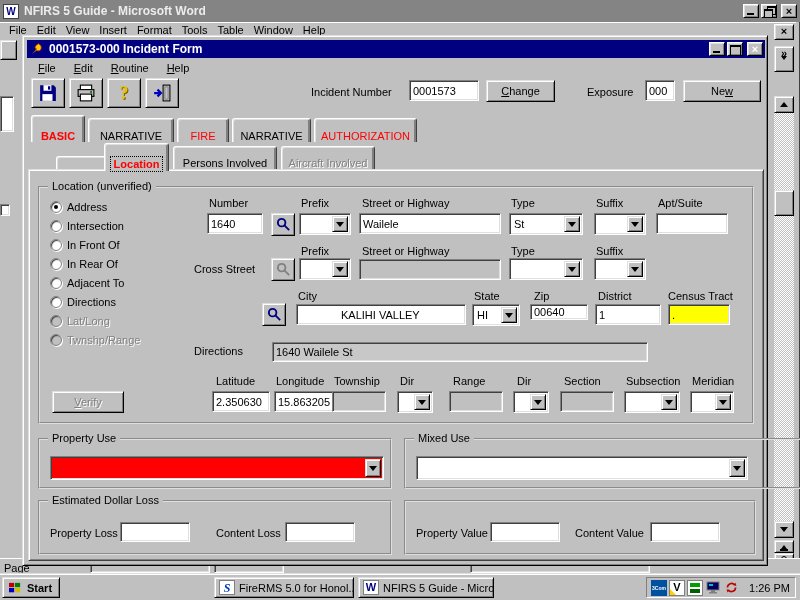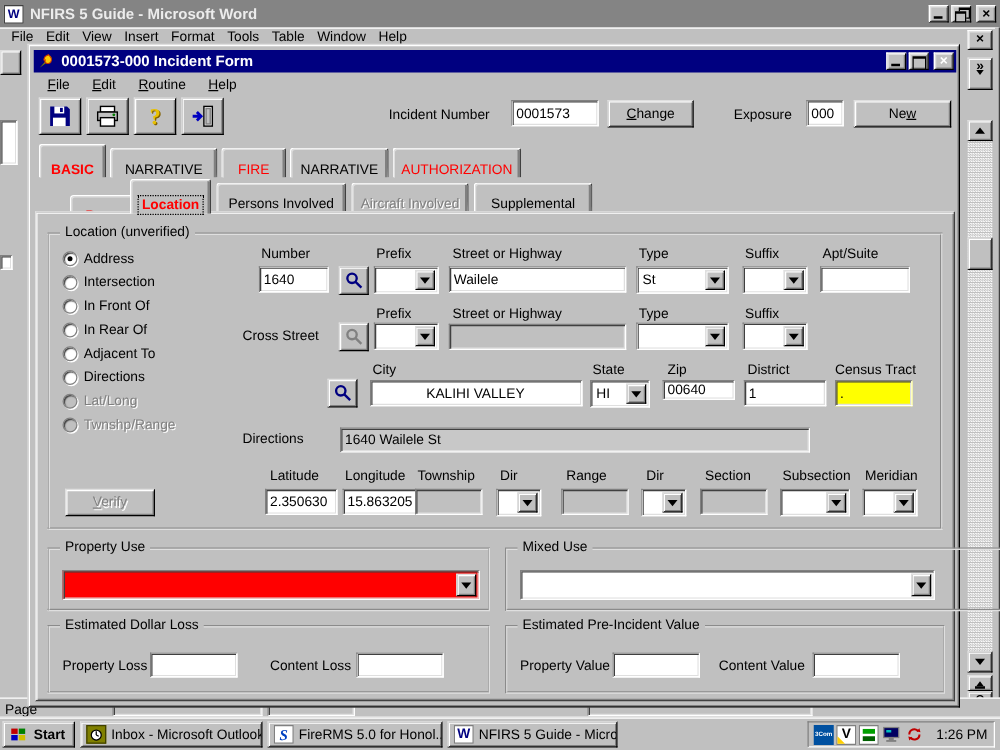--- a/index.html
+++ b/index.html
@@ -187,23 +187,20 @@
     </div>
   <div class="tab" style="left:81px;top:107px;width:65px;height:28px;z-index:3;font-weight:bold;color:#ff0000;">
       <span style="outline:1px dotted #000;padding:1px 3px;">Location</span>
     </div>
   <div class="tab" style="left:150px;top:110px;width:104px;height:23px;">
       <span>Persons Involved</span>
     </div>
   <div class="tab graytxt" style="left:258px;top:110px;width:94px;height:23px;">
       <span>Aircraft Involved</span>
     </div>
-  <div class="tab" style="left:356px;top:110px;width:95px;height:23px;">
-      <span>Supplemental</span>
-    </div>
 
   <div class="panel" style="left:5px;top:133px;width:736px;height:392px;z-index:1;">
 
     <div class="grp" style="left:9px;top:16px;width:716px;height:238px;">
       <span class="leg">Location (unverified)</span>
 
       <span class="radio sel" style="left:10px;top:13px;"></span>
       <span class="lbl" style="left:27px;top:13px;">Address</span>
       <span class="radio" style="left:10px;top:32px;"></span>
       <span class="lbl" style="left:27px;top:32px;">Intersection</span>
@@ -362,21 +359,20 @@
 
     <div class="grp" style="left:9px;top:330px;width:354px;height:55px;">
       <span class="leg">Estimated Dollar Loss</span>
       <span class="lbl" style="left:10px;top:25px;">Property Loss</span>
       <input class="f sunk" style="left: 80px; top: 20px; width: 70px; height: 20px;">
       <span class="lbl" style="left:176px;top:25px;">Content Loss</span>
       <input class="f sunk" style="left: 245px; top: 20px; width: 70px; height: 20px;">
     </div>
 
     <div class="grp" style="left:375px;top:330px;width:352px;height:55px;">
-      <span class="leg">Estimated Pre-Incident Value</span>
       <span class="lbl" style="left:10px;top:25px;">Property Value</span>
       <input class="f sunk" style="left: 84px; top: 20px; width: 70px; height: 20px;">
       <span class="lbl" style="left:169px;top:25px;">Content Value</span>
       <input class="f sunk" style="left: 244px; top: 20px; width: 70px; height: 20px;">
     </div>
   </div>
 </div>
 
 
 <div class="abs" style="left:0;top:574px;width:800px;height:26px;background:#c0c0c0;border-top:1px solid #fff;box-shadow:0 -1px 0 #dfdfdf;z-index:50;">
@@ -385,29 +381,20 @@
       <svg width="14" height="12" viewBox="0 0 16 14">
           <rect x="1" y="1" width="6" height="5" fill="#c00000"></rect>
           <rect x="8" y="1" width="6" height="5" fill="#008000"></rect>
           <rect x="1" y="7" width="6" height="5" fill="#0000c0"></rect>
           <rect x="8" y="7" width="6" height="5" fill="#d0c000"></rect>
         </svg>
     </span>
     <span>Start</span>
   </div>
 
-  <div class="taskbtn btn3d" style="left:64px;top:2px;width:146px;">
-    <span class="ticon" style="background:#808000;border:1px solid #404000;">
-      <svg width="10" height="10" viewBox="0 0 10 10">
-          <circle cx="5" cy="5" r="4" fill="#fff" stroke="#000"></circle>
-          <path d="M5 5 L5 2 M5 5 L7 6" stroke="#000" stroke-width="1" fill="none"></path>
-        </svg>
-    </span>
-    <span>Inbox - Microsoft Outlook</span>
-  </div>
 
   <div class="taskbtn btn3d" style="left:214px;top:2px;width:140px;">
     <span class="ticon" style="background:#fff;border:1px solid #808080;">
       <span style="color:#0040c0;font-weight:bold;font-style:italic;font-size:12px;font-family:'Liberation Serif','DejaVu Serif',serif;line-height:12px;">S</span>
     </span>
     <span>FireRMS 5.0 for Honol...</span>
   </div>
 
   <div class="taskbtn btn3d" style="left:358px;top:2px;width:136px;">
     <span class="ticon" style="background:#fff;border:1px solid #808080;">

